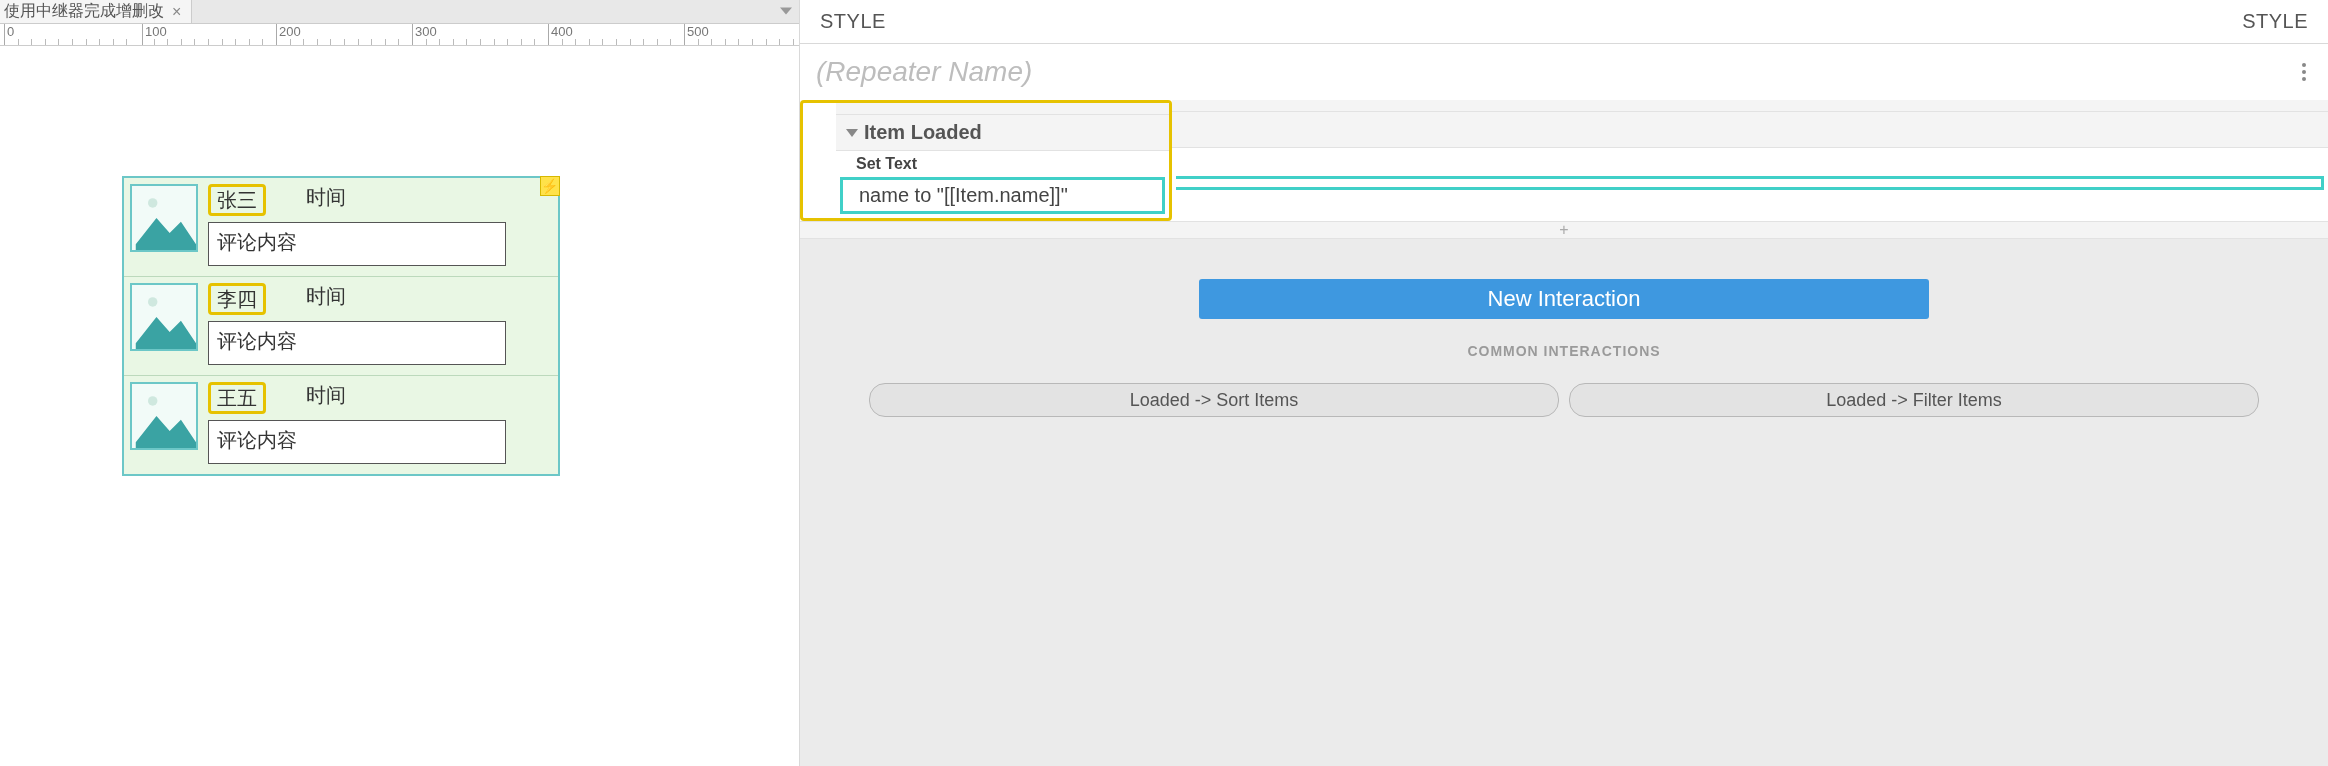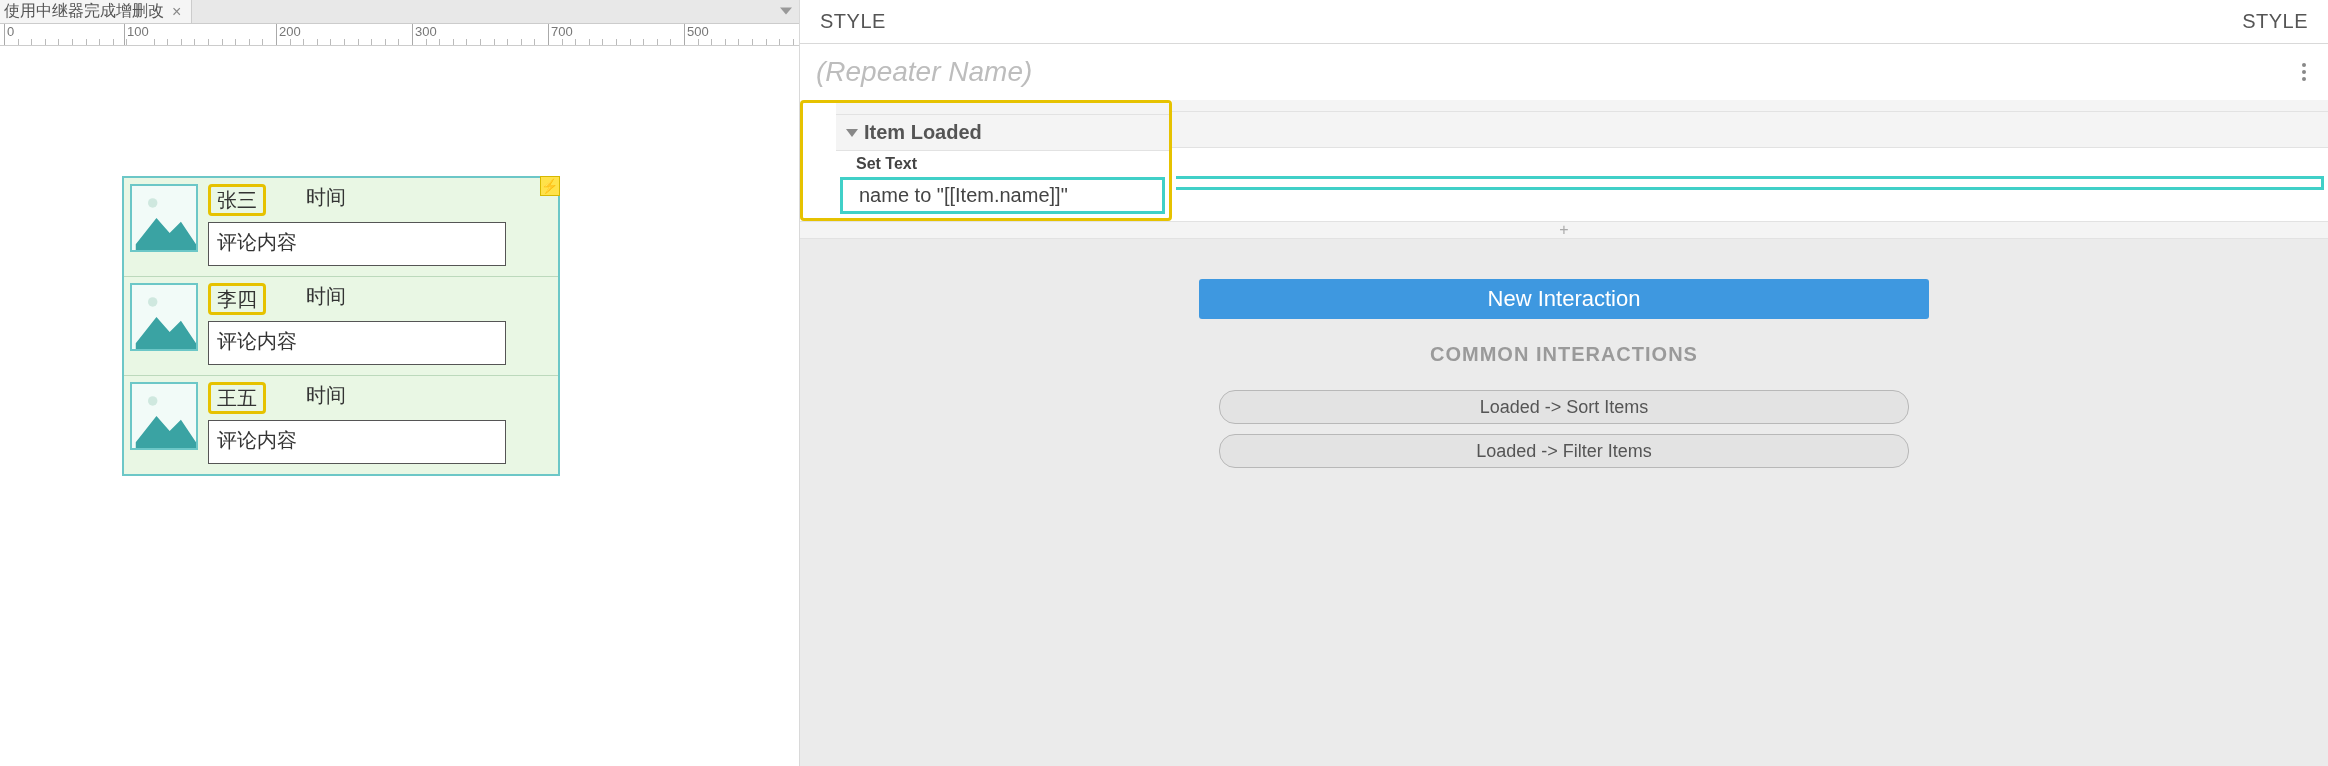--- a/index.html
+++ b/index.html
@@ -293,36 +293,36 @@
     width: 730px;
     height: 40px;
     background: #3e98e0;
     color: #fff;
     font-size: 22px;
     border: none;
     border-radius: 3px;
     cursor: pointer;
   }
   .common-label {
-    font-size: 20px;
+    font-size: 14px;
     letter-spacing: 1px;
     color: #9a9a9a;
     font-weight: 600;
   }
   .btn-secondary {
     width: 690px;
     height: 34px;
     background: #e3e3e3;
     color: #555;
     font-size: 18px;
     border: 1px solid #b8b8b8;
     border-radius: 16px;
     cursor: pointer;
   }
-  .sec-stack { display: flex; flex-direction: column; gap: 10px; align-items: center; }
+  .sec-stack { display: flex; gap: 10px; align-items: center; }
 
   .ix-block { display: flex; flex-direction: column; }
   .ix-outer { display: flex; }
   .ix-left { width: 372px; }
   .ix-right { flex: 1; }
 </style>
 </head>
 <body>
 
 <div class="canvas-area">
@@ -343,21 +343,21 @@
       <div class="tick-major" style="left: 4px;">0</div>
       <div class="tick-minor" style="left: 17.6px;"></div>
       <div class="tick-minor" style="left: 31.2px;"></div>
       <div class="tick-minor" style="left: 44.8px;"></div>
       <div class="tick-minor" style="left: 58.4px;"></div>
       <div class="tick-minor" style="left: 72px;"></div>
       <div class="tick-minor" style="left: 85.6px;"></div>
       <div class="tick-minor" style="left: 99.2px;"></div>
       <div class="tick-minor" style="left: 112.8px;"></div>
       <div class="tick-minor" style="left: 126.4px;"></div>
-      <div class="tick-major" style="left: 124px;">100</div>
+      <div class="tick-major" style="left: 142px;">100</div>
       <div class="tick-minor" style="left: 153.6px;"></div>
       <div class="tick-minor" style="left: 167.2px;"></div>
       <div class="tick-minor" style="left: 180.8px;"></div>
       <div class="tick-minor" style="left: 194.4px;"></div>
       <div class="tick-minor" style="left: 208px;"></div>
       <div class="tick-minor" style="left: 221.6px;"></div>
       <div class="tick-minor" style="left: 235.2px;"></div>
       <div class="tick-minor" style="left: 248.8px;"></div>
       <div class="tick-minor" style="left: 262.4px;"></div>
       <div class="tick-major" style="left: 276px;">200</div>
@@ -373,21 +373,21 @@
       <div class="tick-major" style="left: 412px;">300</div>
       <div class="tick-minor" style="left: 425.6px;"></div>
       <div class="tick-minor" style="left: 439.2px;"></div>
       <div class="tick-minor" style="left: 452.8px;"></div>
       <div class="tick-minor" style="left: 466.4px;"></div>
       <div class="tick-minor" style="left: 480px;"></div>
       <div class="tick-minor" style="left: 493.6px;"></div>
       <div class="tick-minor" style="left: 507.2px;"></div>
       <div class="tick-minor" style="left: 520.8px;"></div>
       <div class="tick-minor" style="left: 534.4px;"></div>
-      <div class="tick-major" style="left: 548px;">700</div>
+      <div class="tick-major" style="left: 548px;">400</div>
       <div class="tick-minor" style="left: 561.6px;"></div>
       <div class="tick-minor" style="left: 575.2px;"></div>
       <div class="tick-minor" style="left: 588.8px;"></div>
       <div class="tick-minor" style="left: 602.4px;"></div>
       <div class="tick-minor" style="left: 616px;"></div>
       <div class="tick-minor" style="left: 629.6px;"></div>
       <div class="tick-minor" style="left: 643.2px;"></div>
       <div class="tick-minor" style="left: 656.8px;"></div>
       <div class="tick-minor" style="left: 670.4px;"></div>
       <div class="tick-major" style="left: 684px;">500</div>

